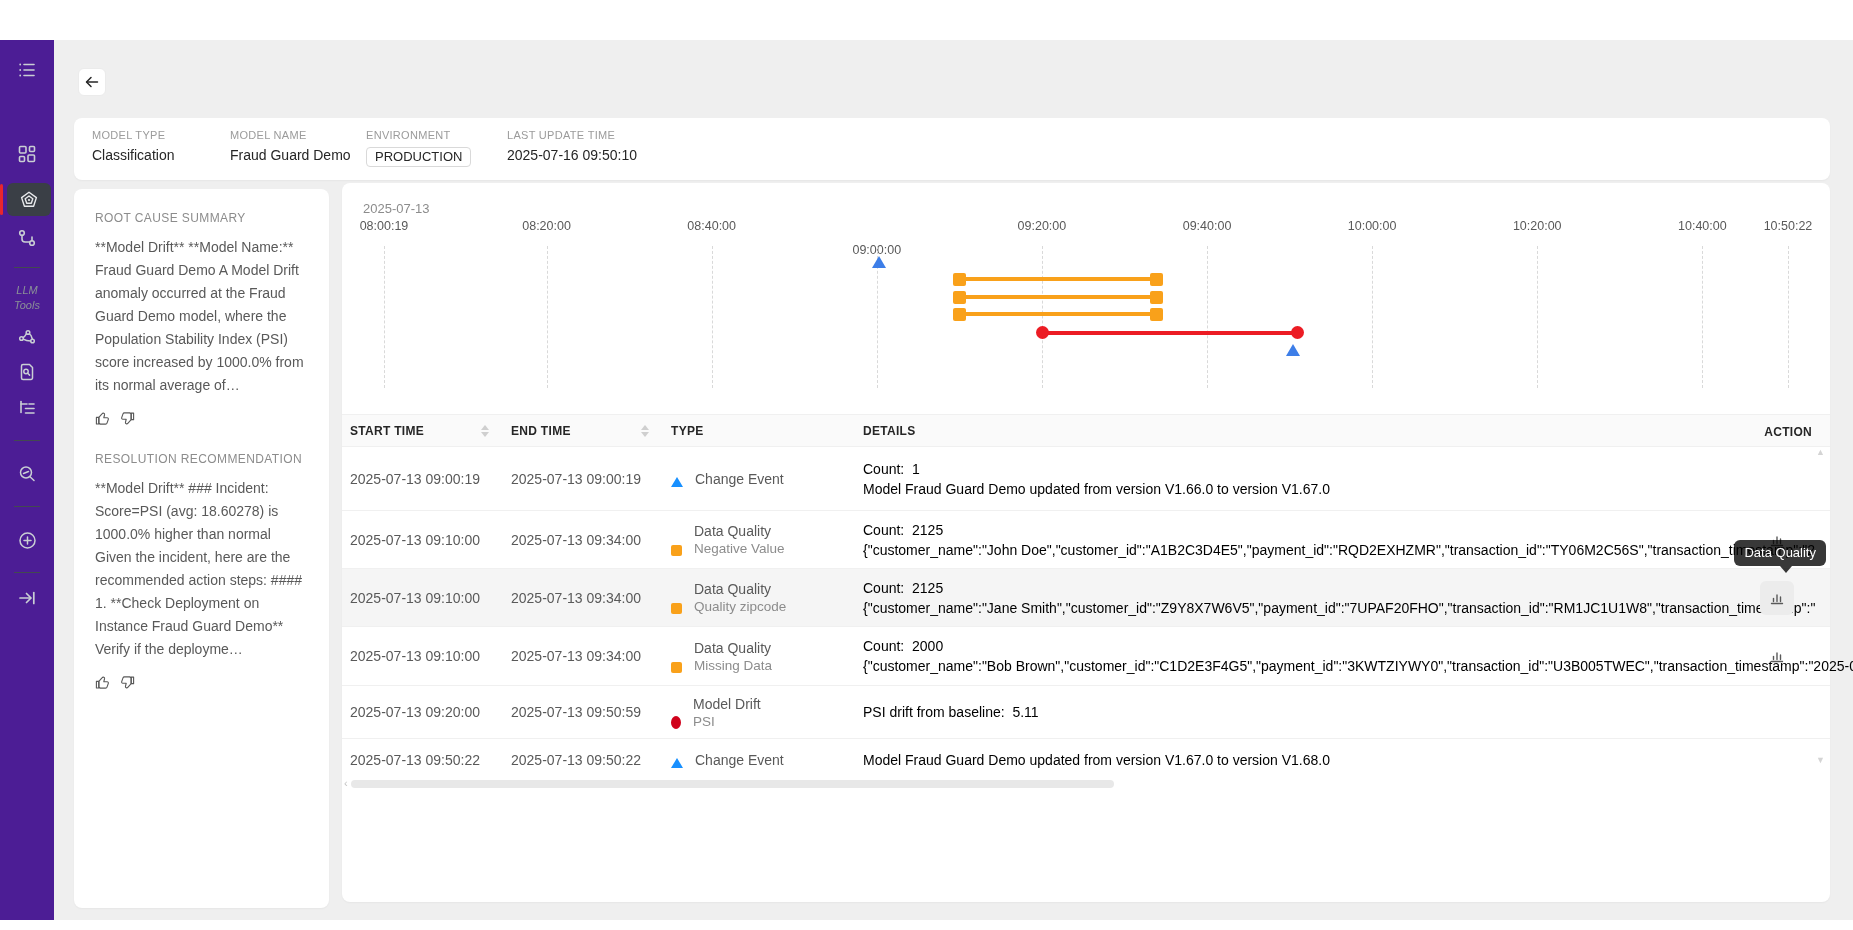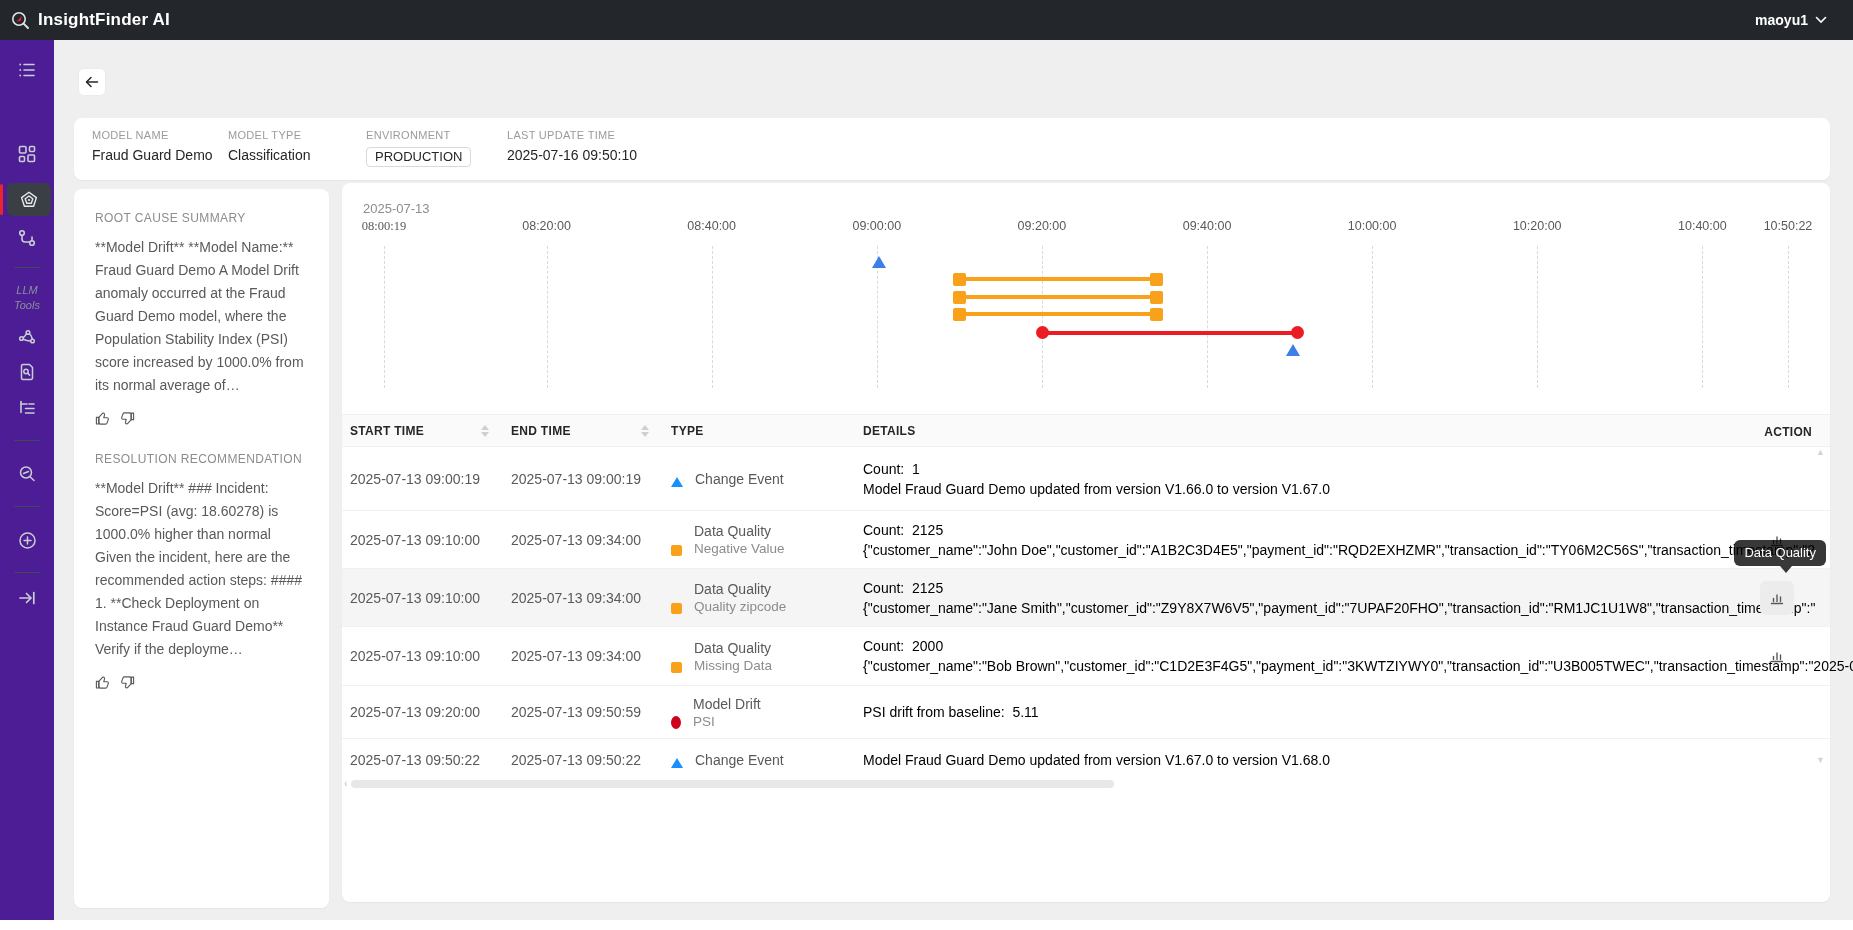--- a/index.html
+++ b/index.html
@@ -99,40 +99,20 @@
   .vscroll-up, .vscroll-dn { position:absolute; right:5px; color:#d4d4d4; font-size:9px; }
   .vscroll-up { top:264px; } .vscroll-dn { top:572px; }
 
   .bottom-strip { position:absolute; left:0; top:920px; width:1853px; height:10px; background:#fff; }
 </style>
 </head>
 <body>
 
 <div class="page">
 
-  <div class="topbar">
-    <div class="brand">
-      <span style="display:flex;">
-        <svg width="21" height="21" viewBox="0 0 21 21" fill="none">
-          <circle cx="9" cy="9" r="6.2" stroke="#dfe3e6" stroke-width="1.6"></circle>
-          <line x1="13.6" y1="13.6" x2="18" y2="18" stroke="#dfe3e6" stroke-width="2" stroke-linecap="round"></line>
-          <path d="M6.5 11.5 L12 6 L10.5 11 Z" fill="#e8262d"></path>
-        </svg>
-      </span>
-      <span class="brand-text">InsightFinder AI</span>
-    </div>
-    <div class="user-menu">
-      <span>maoyu1</span>
-      <span style="display:flex;">
-        <svg width="12" height="8" viewBox="0 0 12 8" fill="none">
-            <path d="M1.5 1.5 L6 6 L10.5 1.5" stroke="#fff" stroke-width="1.6" stroke-linecap="round"></path>
-          </svg>
-      </span>
-    </div>
-  </div>
 
   <div class="sidebar">
     <div class="snav" style="top:20px;">
       <svg width="20" height="20" viewBox="0 0 20 20" fill="none" stroke="currentColor" stroke-width="1.6" stroke-linecap="round">
         <circle cx="3.2" cy="4.5" r="0.9" fill="currentColor" stroke="none"></circle>
           <line x1="7" y1="4.5" x2="17" y2="4.5"></line>
         <circle cx="3.2" cy="10" r="0.9" fill="currentColor" stroke="none"></circle>
           <line x1="7" y1="10" x2="17" y2="10"></line>
         <circle cx="3.2" cy="15.5" r="0.9" fill="currentColor" stroke="none"></circle>
           <line x1="7" y1="15.5" x2="17" y2="15.5"></line>
@@ -226,27 +206,27 @@
   <div class="back-btn">
     <span style="display:flex;">
       <svg width="16" height="16" viewBox="0 0 16 16" fill="none" stroke="#262626" stroke-width="1.5" stroke-linecap="round" stroke-linejoin="round">
         <line x1="13.5" y1="8" x2="3" y2="8"></line>
           <path d="M7 3.5 L2.5 8 L7 12.5"></path>
       </svg>
     </span>
   </div>
 
   <div class="card model-card">
+    <div class="mfield mf-1">
+      <span class="mlabel">MODEL TYPE</span>
+      <span class="mvalue">Classification</span>
+    </div>
     <div class="mfield mf-0">
       <span class="mlabel">MODEL NAME</span>
       <span class="mvalue">Fraud Guard Demo</span>
-    </div>
-    <div class="mfield mf-1">
-      <span class="mlabel">MODEL TYPE</span>
-      <span class="mvalue">Classification</span>
     </div>
     <div class="mfield mf-3">
       <span class="mlabel">ENVIRONMENT</span>
       <span class="mvalue mbox">PRODUCTION</span>
     </div>
     <div class="mfield">
       <span class="mlabel">LAST UPDATE TIME</span>
       <span class="mvalue">2025-07-16 09:50:10</span>
     </div>
   </div>
@@ -284,24 +264,24 @@
         </svg>
       </span>
     </div>
   </div>
 
   <div class="card right-card">
 
     <div class="tl-date">2025-07-13</div>
 
     <div class="tl-ticks">
-      <span class="tl-tick" style="left:0%;font-family:Liberation Serif, serif;">08:00:19</span>
+      <span class="tl-tick" style="left:0%;">08:00:19</span>
       <span class="tl-tick" style="left:11.58%;">08:20:00</span>
       <span class="tl-tick" style="left:23.34%;">08:40:00</span>
-      <span class="tl-tick" style="left:35.10%;">09:00:00</span>
+      <span class="tl-tick" style="left:35.10%;margin-top:24px;">09:00:00</span>
       <span class="tl-tick" style="left:46.86%;">09:20:00</span>
       <span class="tl-tick" style="left:58.62%;">09:40:00</span>
       <span class="tl-tick" style="left:70.38%;">10:00:00</span>
       <span class="tl-tick" style="left:82.14%;">10:20:00</span>
       <span class="tl-tick" style="left:93.90%;">10:40:00</span>
       <span class="tl-tick" style="left:100%;">10:50:22</span>
     </div>
 
     <div class="tl-plot">
       <span class="gridline" style="left:0%;"></span>

